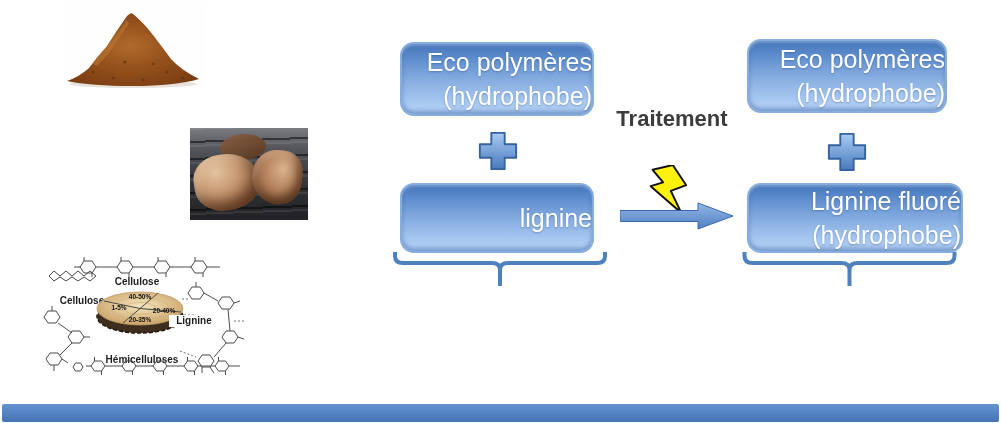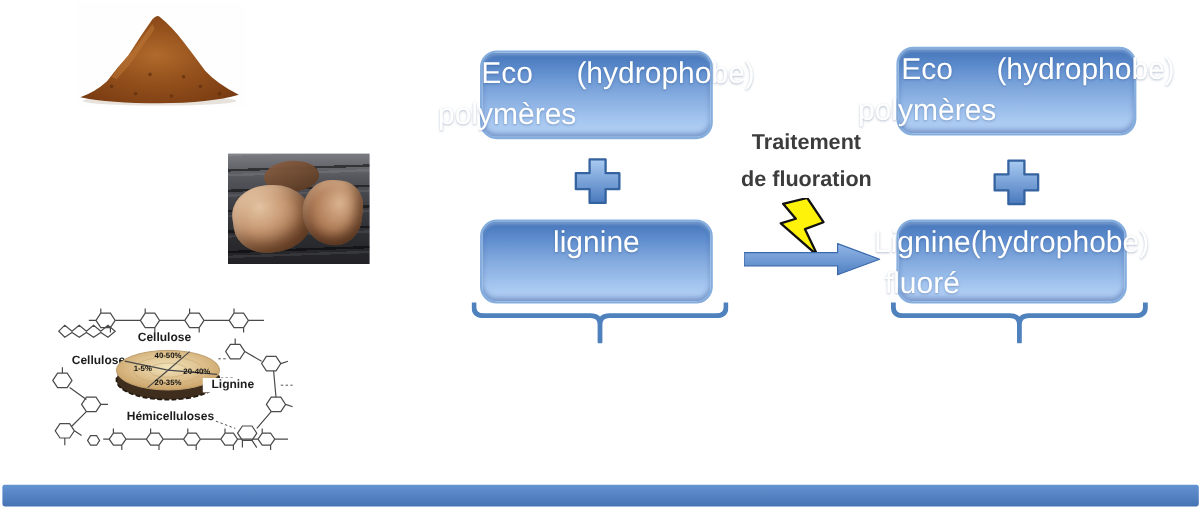--- a/index.html
+++ b/index.html
@@ -36,30 +36,30 @@
   .chem{position:absolute;}
   .chem path, .chem polyline{stroke:#4a4a4a;fill:none;stroke-width:1;}
   .chem .dotted{stroke-dasharray:2 2;stroke-width:.8;}
 
   
   .fbox{position:absolute;border-radius:14px;border:2px solid #85aede;
     background:linear-gradient(180deg,#4475b9 0%,#5d8ccd 20%,#84abdf 50%,#a6c7f0 82%,#b9d3f6 100%);
     box-shadow:inset 0 -3px 4px rgba(40,80,150,.45),inset 0 2px 2px rgba(255,255,255,.25);
     color:#fff;text-align:center;font-size:25px;line-height:34px;
     text-shadow:0 1px 2px rgba(30,60,110,.35);
-    display:flex;flex-direction:row;justify-content:center;box-sizing:border-box;}
+    display:flex;flex-direction:column;justify-content:center;box-sizing:border-box;align-items:flex-end;}
   #box-left-top{left:400px;top:42px;width:194px;height:74px;}
   #box-left-bottom{left:400px;top:183px;width:194px;height:70px;}
   #box-right-top{left:747px;top:39px;width:200px;height:74px;}
-  #box-right-bottom{left:747px;top:183px;width:192px;height:70px;}
+  #box-right-bottom{left:747px;top:183px;width:216px;height:70px;}
 
   .shape{position:absolute;}
 
   #treatment-label{position:absolute;left:587px;top:103px;width:170px;text-align:center;
-    font-size:18px;line-height:31px;font-weight:600;color:#3c3c3c;}
+    font-size:22px;line-height:31px;font-weight:600;color:#3c3c3c;}
 
   #footer-bar{position:absolute;left:2px;top:404px;width:997px;height:18px;border-radius:2px;
     background:linear-gradient(180deg,#6493d2 0%,#4673b3 100%);}
 </style>
 </head>
 <body>
 
 <div id="stage">
 
   <div class="photo" id="powder-photo">
@@ -130,21 +130,21 @@
     <div class="wd-label wd-pct" style="left:110px;top:55px;width:40px">20-40%</div>
     <div class="wd-label wd-pct" style="left:86px;top:64px;width:40px">20-35%</div>
 
     <svg class="chem" style="left:146px;top:28px" width="64" height="97" viewBox="0 0 64 97">
       <path d="M8 12 L12 6 L20 6 L24 12 L20 18 L12 18 Z M38 22 L42 16 L50 16 L54 22 L50 28 L42 28 Z M42 56 L46 50 L54 50 L58 56 L54 62 L46 62 Z M18 80 L22 74 L30 74 L34 80 L30 86 L22 86 Z
                M24 12 L38 20 M48 28 L50 50 M46 62 L34 76 M16 6 L16 1 M54 22 L60 20 M58 56 L64 58 M22 86 L22 92 M30 86 L34 92"></path>
       <path class="dotted" d="M0 34 L14 34 M54 40 L64 40 M2 18 L8 18 M0 70 L16 76"></path>
     </svg>
     <div class="wd-label wd-name" style="left:135px;top:62px;width:50px;background:#fff;padding:1px 0">Lignine</div>
 
-    <div class="wd-label wd-name" style="left:68px;top:90px;width:80px">Hémicelluloses</div>
+    <div class="wd-label wd-name" style="left:68px;top:102px;width:80px">Hémicelluloses</div>
     <svg class="chem" style="left:50px;top:98px" width="158" height="28" viewBox="0 0 158 28">
       <path d="M2 15 L7 15 M7 15 L10.5 10 L17.5 10 L21 15 L17.5 20 L10.5 20 Z M21 15 L38 15 M38 15 L41.5 10 L48.5 10 L52 15 L48.5 20 L41.5 20 Z M52 15 L69 15 M69 15 L72.5 10 L79.5 10 L83 15 L79.5 20 L72.5 20 Z M83 15 L100 15 M100 15 L103.5 10 L110.5 10 L114 15 L110.5 20 L103.5 20 Z M114 15 L131 15 M131 15 L134.5 10 L141.5 10 L145 15 L141.5 20 L134.5 20 Z M145 15 L156 15
                M10.5 10 L10.5 6 M17.5 20 L17.5 24 M41.5 10 L41.5 6 M48.5 20 L48.5 24 M72.5 10 L72.5 6 M79.5 20 L79.5 24 M103.5 10 L103.5 6 M110.5 20 L110.5 24 M134.5 10 L134.5 6 M141.5 20 L141.5 24"></path>
     </svg>
   </div>
 
   <div class="fbox" id="box-left-top">
     <span>Eco polymères</span>
     <span>(hydrophobe)</span>
   </div>
@@ -162,21 +162,20 @@
   <div class="fbox" id="box-left-bottom">
     <span>lignine</span>
   </div>
 
   <svg class="shape" style="left:393px;top:252px" width="214" height="34" viewBox="0 0 214 34">
     <path d="M2 0 L2 4 Q2 11 10 11 L99 11 Q107 11 107 18 L107 33 L107 18 Q107 11 115 11 L204 11 Q212 11 212 4 L212 0" fill="none" stroke="#4f81bd" stroke-width="4" stroke-linecap="round" stroke-linejoin="round"></path>
   </svg>
 
   <div id="treatment-label">
     <div>Traitement</div>
-    <div>de fluoration</div>
   </div>
 
   <svg class="shape" style="left:645px;top:165px" width="44" height="50" viewBox="0 0 44 52">
     <path d="M28 0 L7 5 L18 18 L5 22 L37 50 L26 27 L42 21 Z" fill="#fef10a" stroke="#111111" stroke-width="2" stroke-linejoin="round"></path>
   </svg>
 
   <svg class="shape" style="left:620px;top:202px" width="114" height="28" viewBox="0 0 114 28">
     <defs>
         <linearGradient id="arrg" x1="0" y1="0" x2="0" y2="1">
       <stop offset="0%" stop-color="#93b7e6"></stop>

